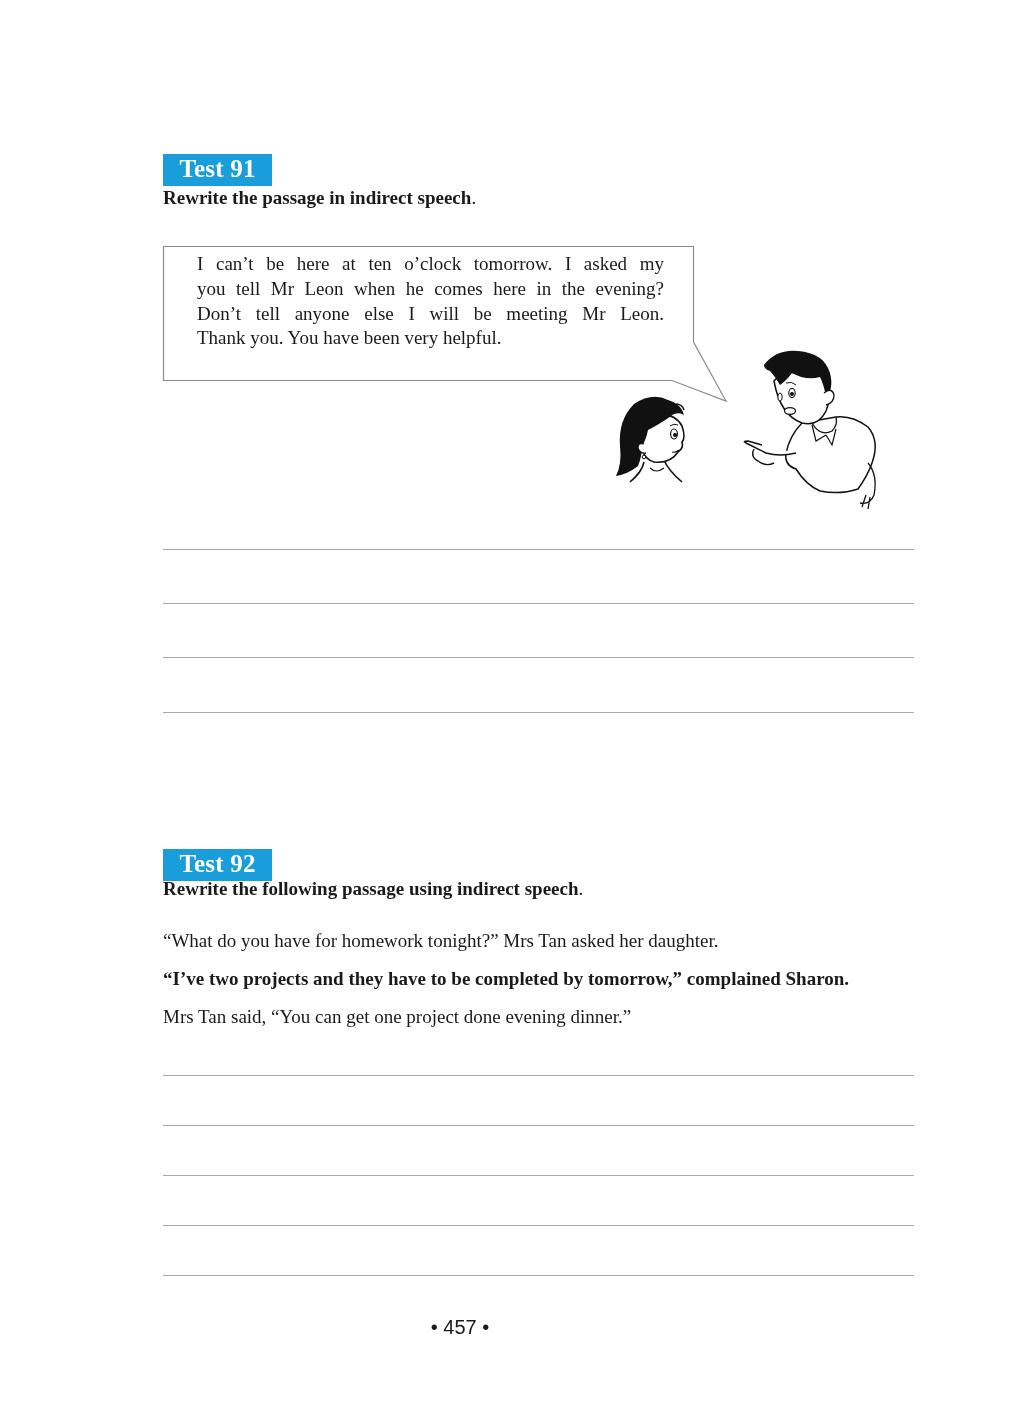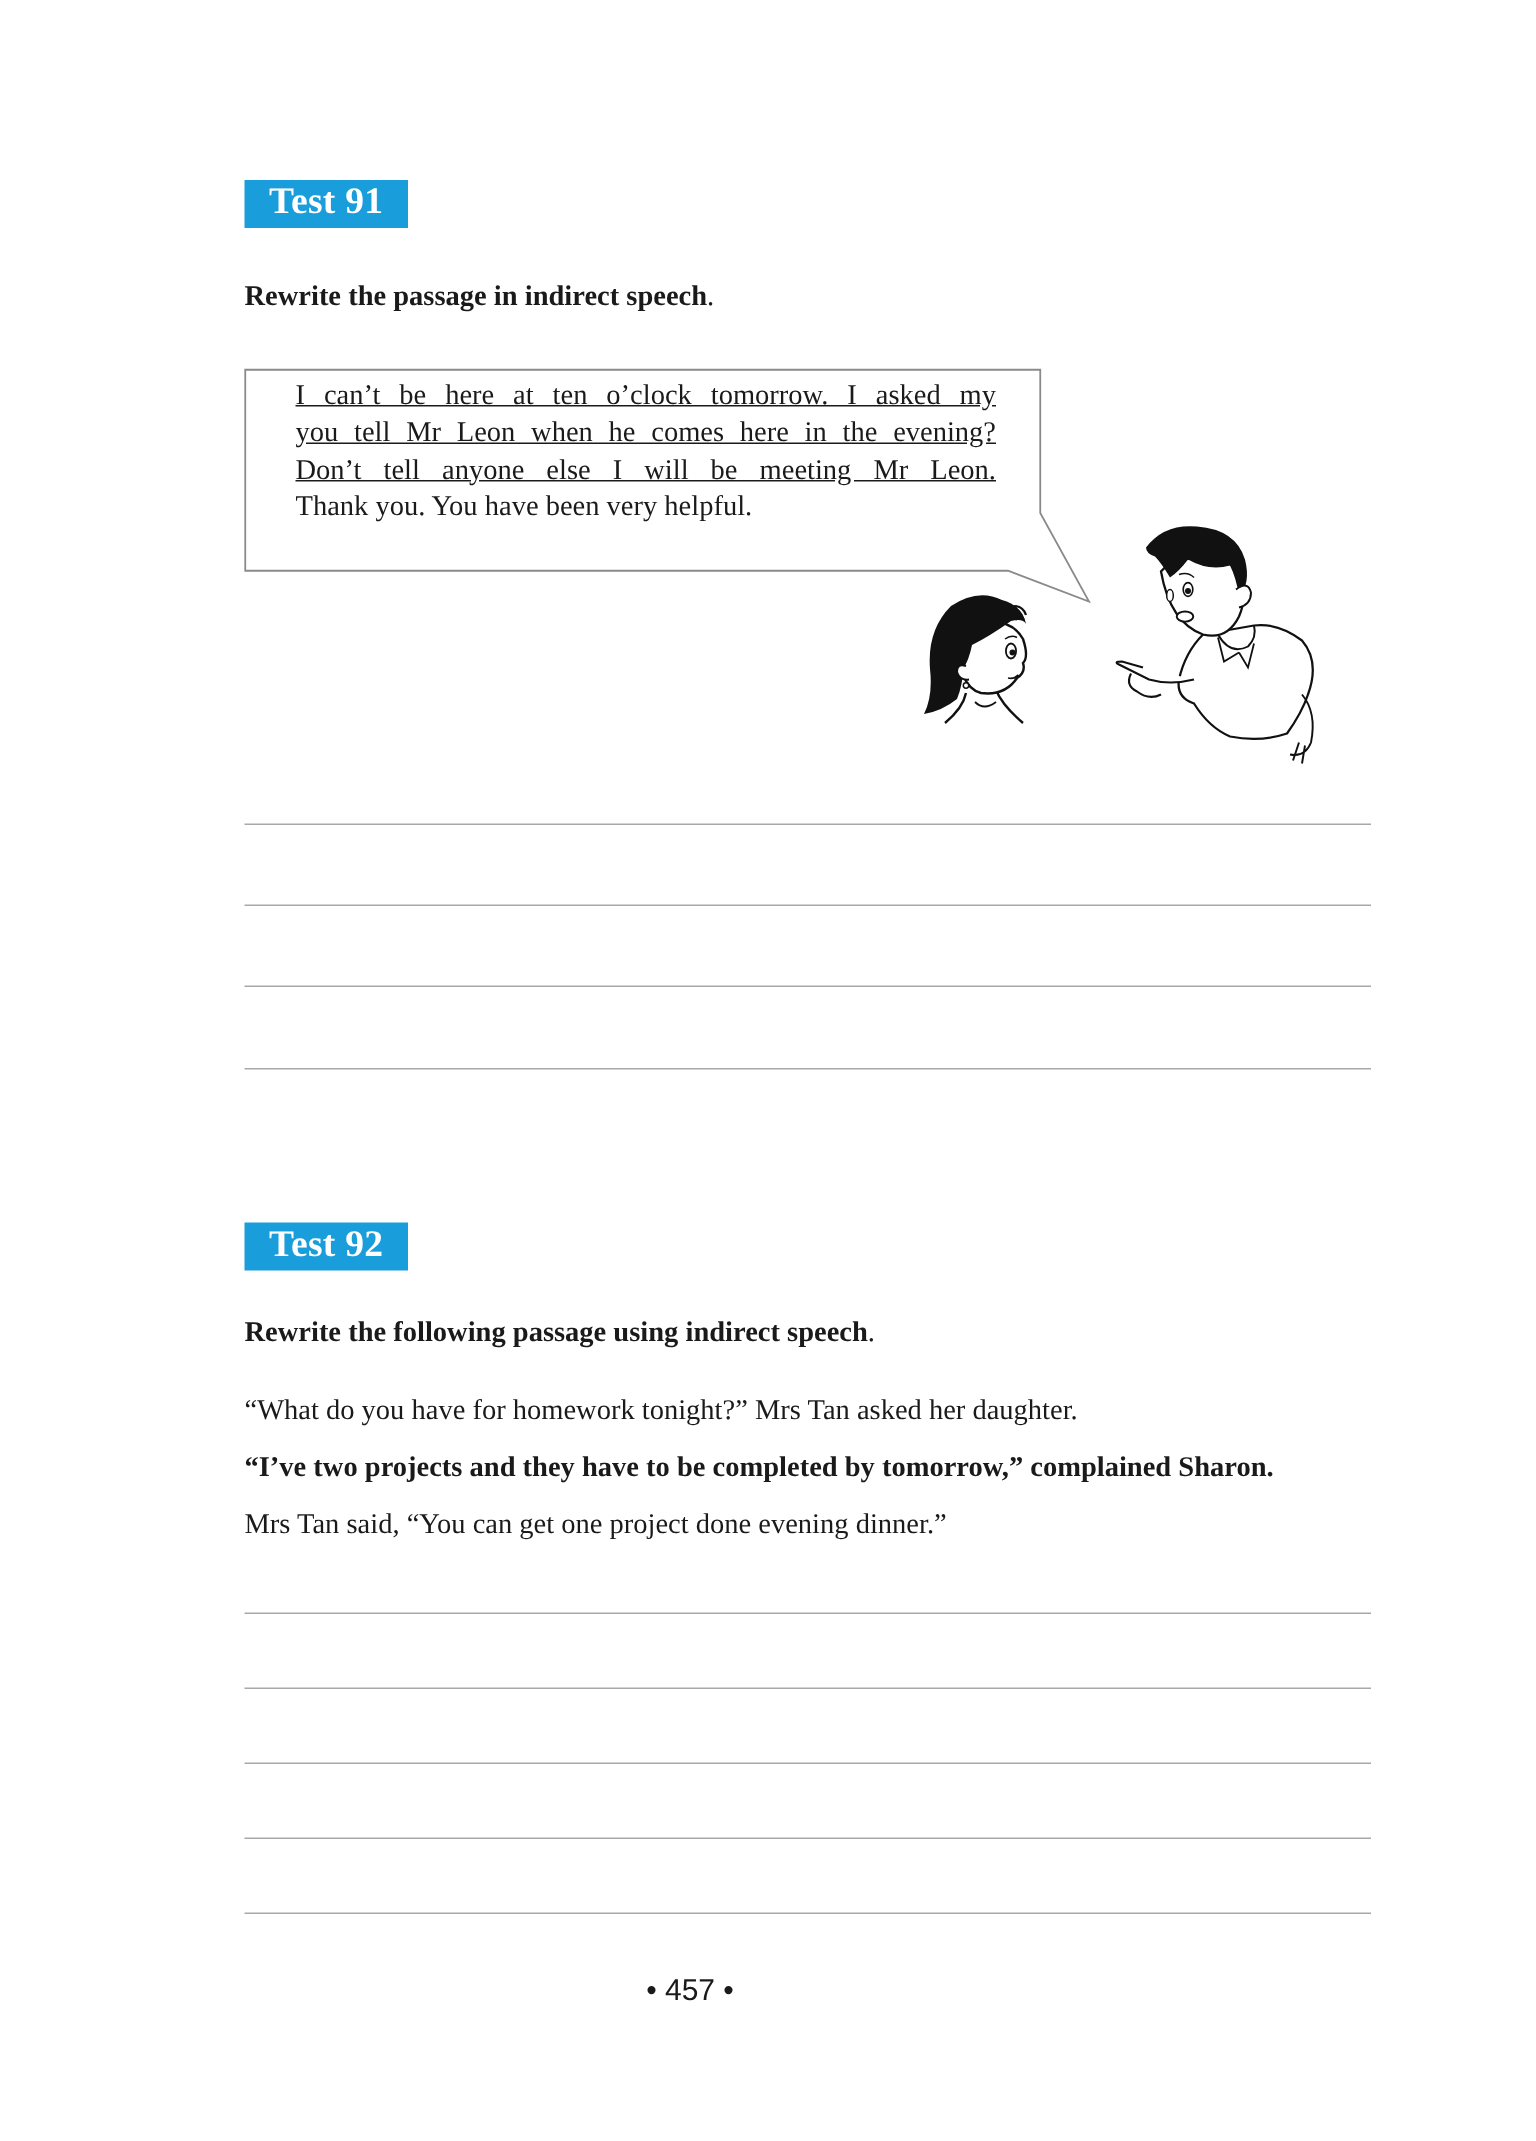--- a/index.html
+++ b/index.html
@@ -1,27 +1,27 @@
 <!DOCTYPE html>
 <html><head>
   <meta charset="utf-8">
   <style>
     html, body { margin: 0; padding: 0; background: #ffffff; }
     body { width: 1024px; height: 1427px; position: relative; overflow: hidden;
            font-family: "Liberation Serif", "DejaVu Serif", serif; color: #1a1a1a; }
     .badge { position: absolute; left: 163px; width: 109px; height: 32px; background: #1a9ddb;
              color: #ffffff; font-weight: bold; font-size: 25px; line-height: 29px;
-             text-align: center; letter-spacing: 0.2px; }
+             text-align: center; letter-spacing: 0.2px; margin-top: 34px; }
     .instruction { position: absolute; left: 163px; font-size: 19px; font-weight: bold; }
     .instruction .dot { font-weight: normal; }
     .bubble-svg { position: absolute; left: 160px; top: 243px; }
     .bubble-text { position: absolute; left: 197px; top: 252px; width: 467px; font-size: 19px;
                    line-height: 24.8px; text-align: justify; text-align-last: left; }
     .bubble-text span { display: block; }
-    .bubble-text span.j { text-align-last: justify; text-decoration: underline; }
+    .bubble-text span.j { text-align-last: justify; }
     .art { position: absolute; }
     .rule { position: absolute; left: 163px; width: 751px; height: 0; border-top: 1.5px solid #a8a8a8; }
     .passage { position: absolute; left: 163px; font-size: 19px; }
     .pageno { position: absolute; left: 0; width: 920px; top: 1316px; text-align: center;
               font-family: "Liberation Sans", "DejaVu Sans", sans-serif; font-size: 20px; }
   </style>
 </head>
 <body>
 
 <div class="badge" style="top:120px;">Test 91</div>

